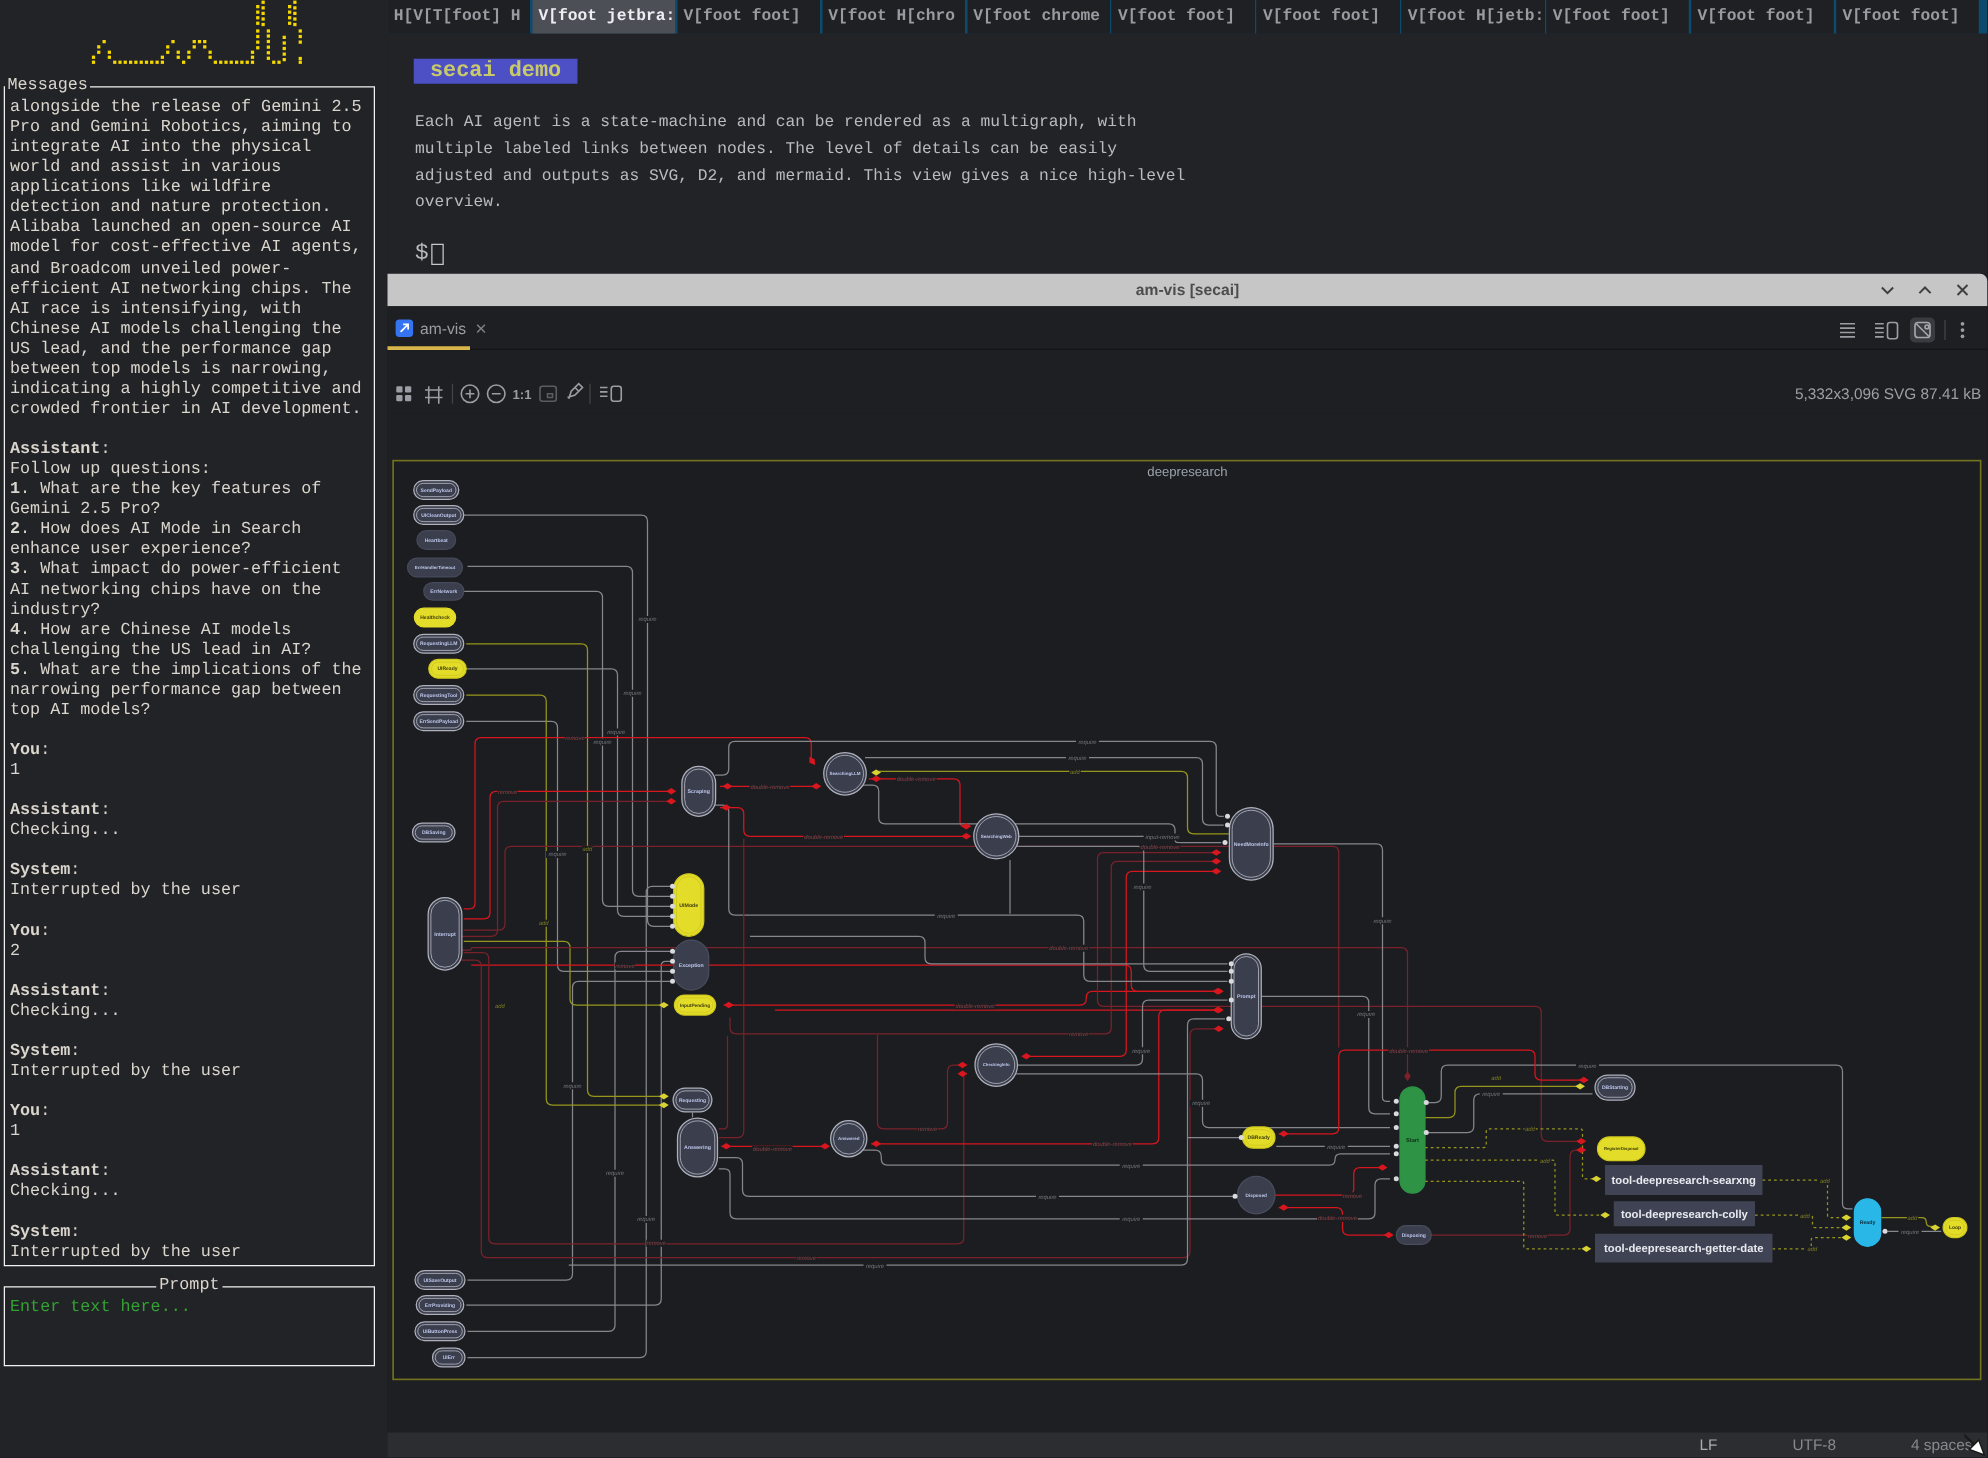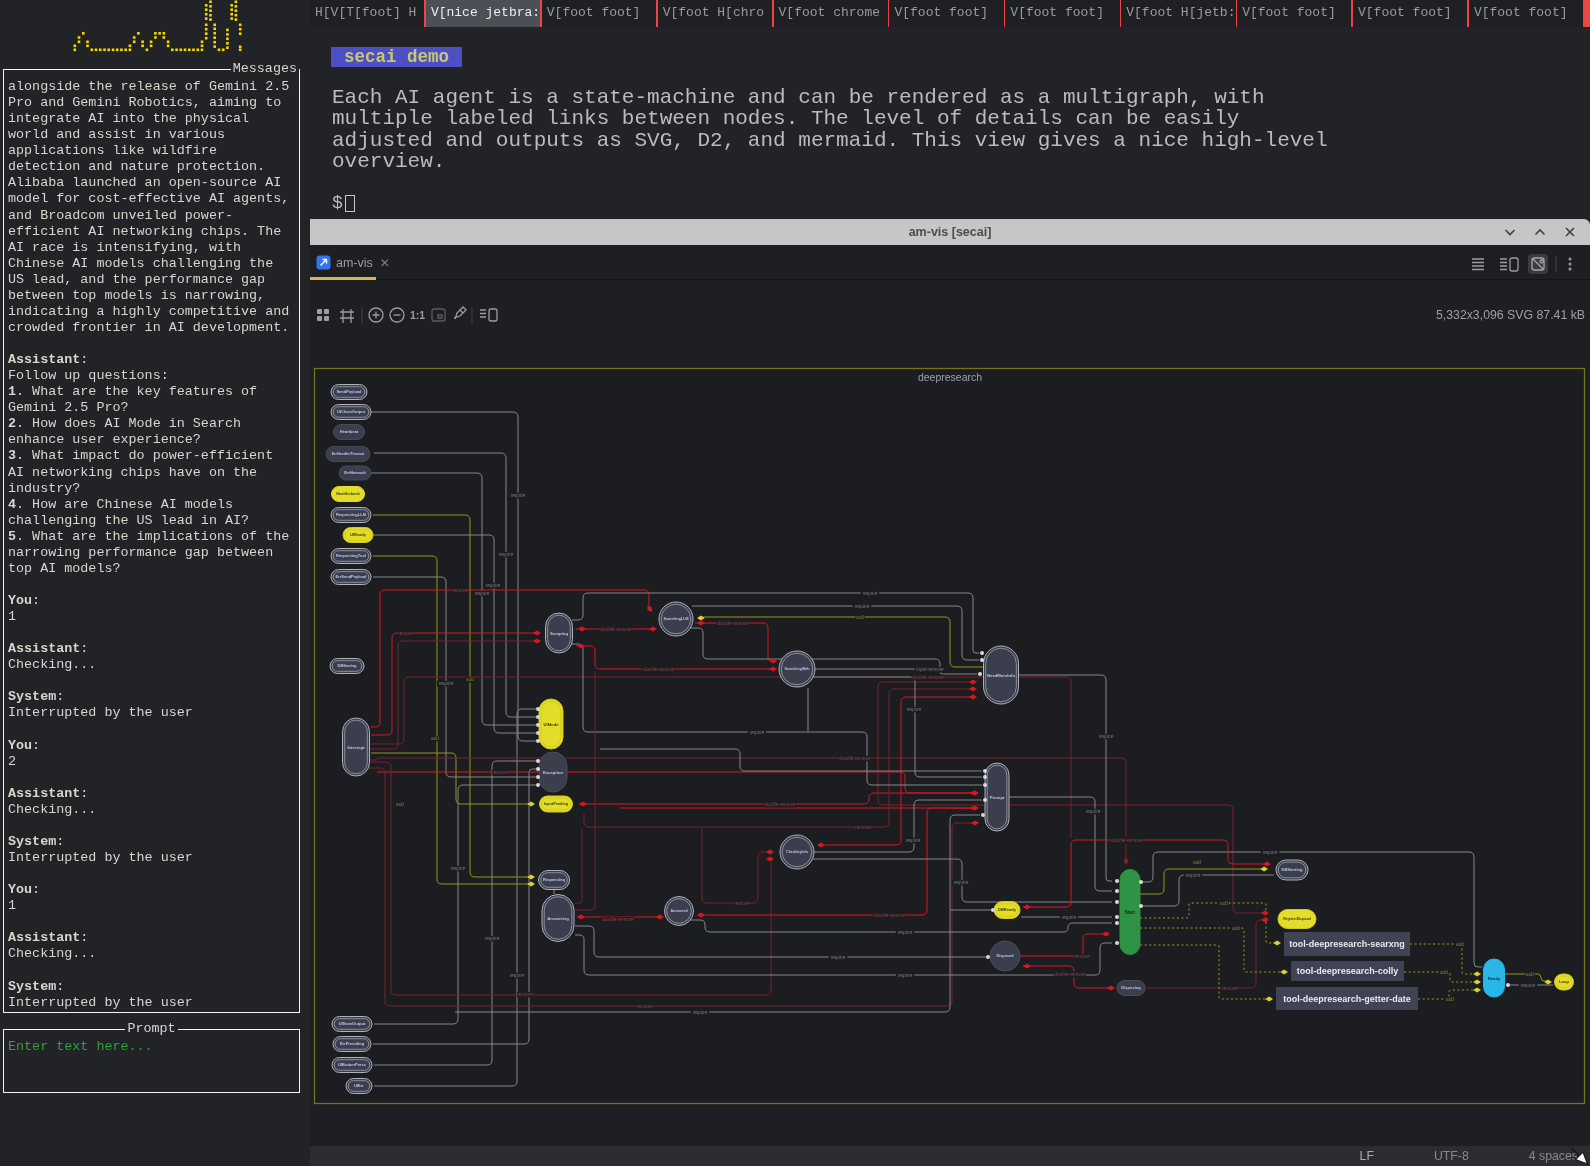--- a/index.html
+++ b/index.html
@@ -1,37 +1,37 @@
 <!DOCTYPE html>
 <html><head><meta charset="utf-8"><style>
 * { margin:0; padding:0; box-sizing:border-box; }
 html,body { width:1590px; height:1166px; background:#1e1f22; overflow:hidden; }
 body { position:relative; font-family:"Liberation Sans",sans-serif; }
 #side { position:absolute; left:0; top:0; width:310px; height:1166px; background:#222327;
   font-family:"Liberation Mono",monospace; color:#dad5cd; }
 #msgbox { position:absolute; left:3px; top:69px; width:297px; height:944px;
   border:1px solid #f2f2f2; }
-#msgtitle { position:absolute; left:0; right:0; top:-9px; text-align:right; font-size:13.4px; }
+#msgtitle { position:absolute; left:0; right:0; top:-9px; text-align:left; font-size:13.4px; }
 #msgtitle span { background:#222327; padding:0 2px; }
 #msgtext { position:absolute; left:4px; top:9px; font-size:13.4px; line-height:16.07px; white-space:pre; }
 #promptbox { position:absolute; left:3px; top:1029px; width:297px; height:64px; border:1px solid #f2f2f2; }
 #prompttitle { position:absolute; left:0; right:0; top:-9px; text-align:center; font-size:13.4px; }
 #prompttitle span { background:#222327; padding:0 2px; }
 #promptbox .ph { position:absolute; left:4px; top:9px; color:#33a133; font-size:13.4px; }
 #sendbtn { position:absolute; left:0; top:1103px; width:306px; height:47px; background:#ffffff;
   color:#1ba0d8; font-size:13.4px; text-align:center; line-height:47px; }
-#tabbar { position:absolute; left:310px; top:0; width:1280px; height:27px; background:#ef4444; display:flex; }
+#tabbar { position:absolute; left:310px; top:0; width:1280px; height:27px; background:#0c4a6e; display:flex;font-weight:bold; }
 .tab { width:114.3px; height:27px; background:#1f2023; color:#989ba1; font-family:"Liberation Mono",monospace;
   font-size:13px; line-height:26px; padding-left:5px; margin-right:1.6px; overflow:hidden; white-space:nowrap; }
 .tab.sel { background:#4c4f55; color:#eceef2; }
 #term { position:absolute; left:310px; top:27px; width:1280px; height:192px; background:#222327;
   font-family:"Liberation Mono",monospace; }
 #badge { position:absolute; left:21px; top:20px; width:131px; height:20px; background:#4d4fc4;
   color:#c8c96a; font-weight:bold; font-size:17.5px; text-align:center; line-height:20px; }
-#para { position:absolute; left:22px; top:60px; font-size:21px; line-height:21.4px; color:#b9bcbf; white-space:pre; }
+#para { position:absolute; left:22px; top:60px; font-size:13px; line-height:21.4px; color:#b9bcbf; white-space:pre; }
 #dollar { position:absolute; left:22px; top:166px; font-size:18.1px; color:#b9bcbf; }
 #cursor { position:absolute; left:35px; top:168px; width:10px; height:17px; border:1px solid #c8c8c8; }
 #win { position:absolute; left:310px; top:219px; width:1280px; height:841px; background:#1e1f22; }
 #titlebar { position:absolute; left:0; top:0; width:1280px; height:26px; background:#c6c6c6;
   border-radius:0 6px 0 0; color:#4c4c4c; font-weight:bold; font-size:12.5px; text-align:center; line-height:26px; }
 #titlebar .btns { position:absolute; right:5px; top:0; }
 #tabrow { position:absolute; left:0; top:26px; width:1280px; height:35px; background:#1e1f22; border-bottom:1px solid #131416;text-align:center; }
 #edtab { position:absolute; left:4px; top:6px; height:25px; color:#9a9da3; font-size:12.5px; line-height:24px; padding-left:22px; }
 #edtab .ic { position:absolute; left:2px; top:4px; width:15px; height:15px; }
 #edtab .x { color:#7e8085; padding-left:7px; font-size:12px; }
@@ -139,21 +139,21 @@
       <div id="msgtitle"><span>Messages</span></div>
       <div id="msgtext">alongside the release of Gemini 2.5<br>Pro and Gemini Robotics, aiming to<br>integrate AI into the physical<br>world and assist in various<br>applications like wildfire<br>detection and nature protection.<br>Alibaba launched an open-source AI<br>model for cost-effective AI agents,<br>and Broadcom unveiled power-<br>efficient AI networking chips. The<br>AI race is intensifying, with<br>Chinese AI models challenging the<br>US lead, and the performance gap<br>between top models is narrowing,<br>indicating a highly competitive and<br>crowded frontier in AI development.<br><br><b>Assistant</b>:<br>Follow up questions:<br><b>1</b>. What are the key features of<br>Gemini 2.5 Pro?<br><b>2</b>. How does AI Mode in Search<br>enhance user experience?<br><b>3</b>. What impact do power-efficient<br>AI networking chips have on the<br>industry?<br><b>4</b>. How are Chinese AI models<br>challenging the US lead in AI?<br><b>5</b>. What are the implications of the<br>narrowing performance gap between<br>top AI models?<br><br><b>You</b>:<br>1<br><br><b>Assistant</b>:<br>Checking...<br><br><b>System</b>:<br>Interrupted by the user<br><br><b>You</b>:<br>2<br><br><b>Assistant</b>:<br>Checking...<br><br><b>System</b>:<br>Interrupted by the user<br><br><b>You</b>:<br>1<br><br><b>Assistant</b>:<br>Checking...<br><br><b>System</b>:<br>Interrupted by the user</div>
     </div>
   <div id="promptbox">
       <div id="prompttitle"><span>Prompt</span></div>
       <div class="ph">Enter text here...</div>
     </div>
 </div>
 <div id="tabbar">
     <div class="tab">H[V[T[foot] H</div>
-<div class="tab sel">V[nice jetbra:</div>
+<div class="tab sel">V[foot jetbra:</div>
 <div class="tab">V[foot foot]</div>
 <div class="tab">V[foot H[chro</div>
 <div class="tab">V[foot chrome</div>
 <div class="tab">V[foot foot]</div>
 <div class="tab">V[foot foot]</div>
 <div class="tab">V[foot H[jetb:</div>
 <div class="tab">V[foot foot]</div>
 <div class="tab">V[foot foot]</div>
 <div class="tab">V[foot foot]</div>
   </div>

